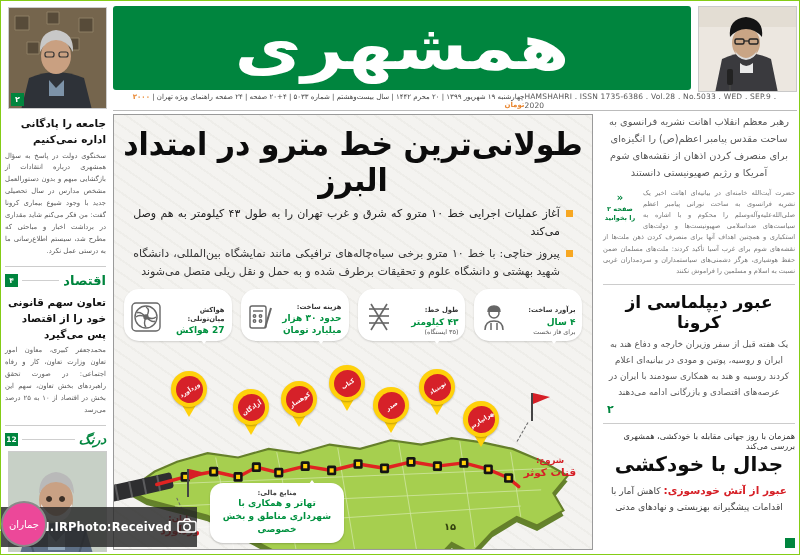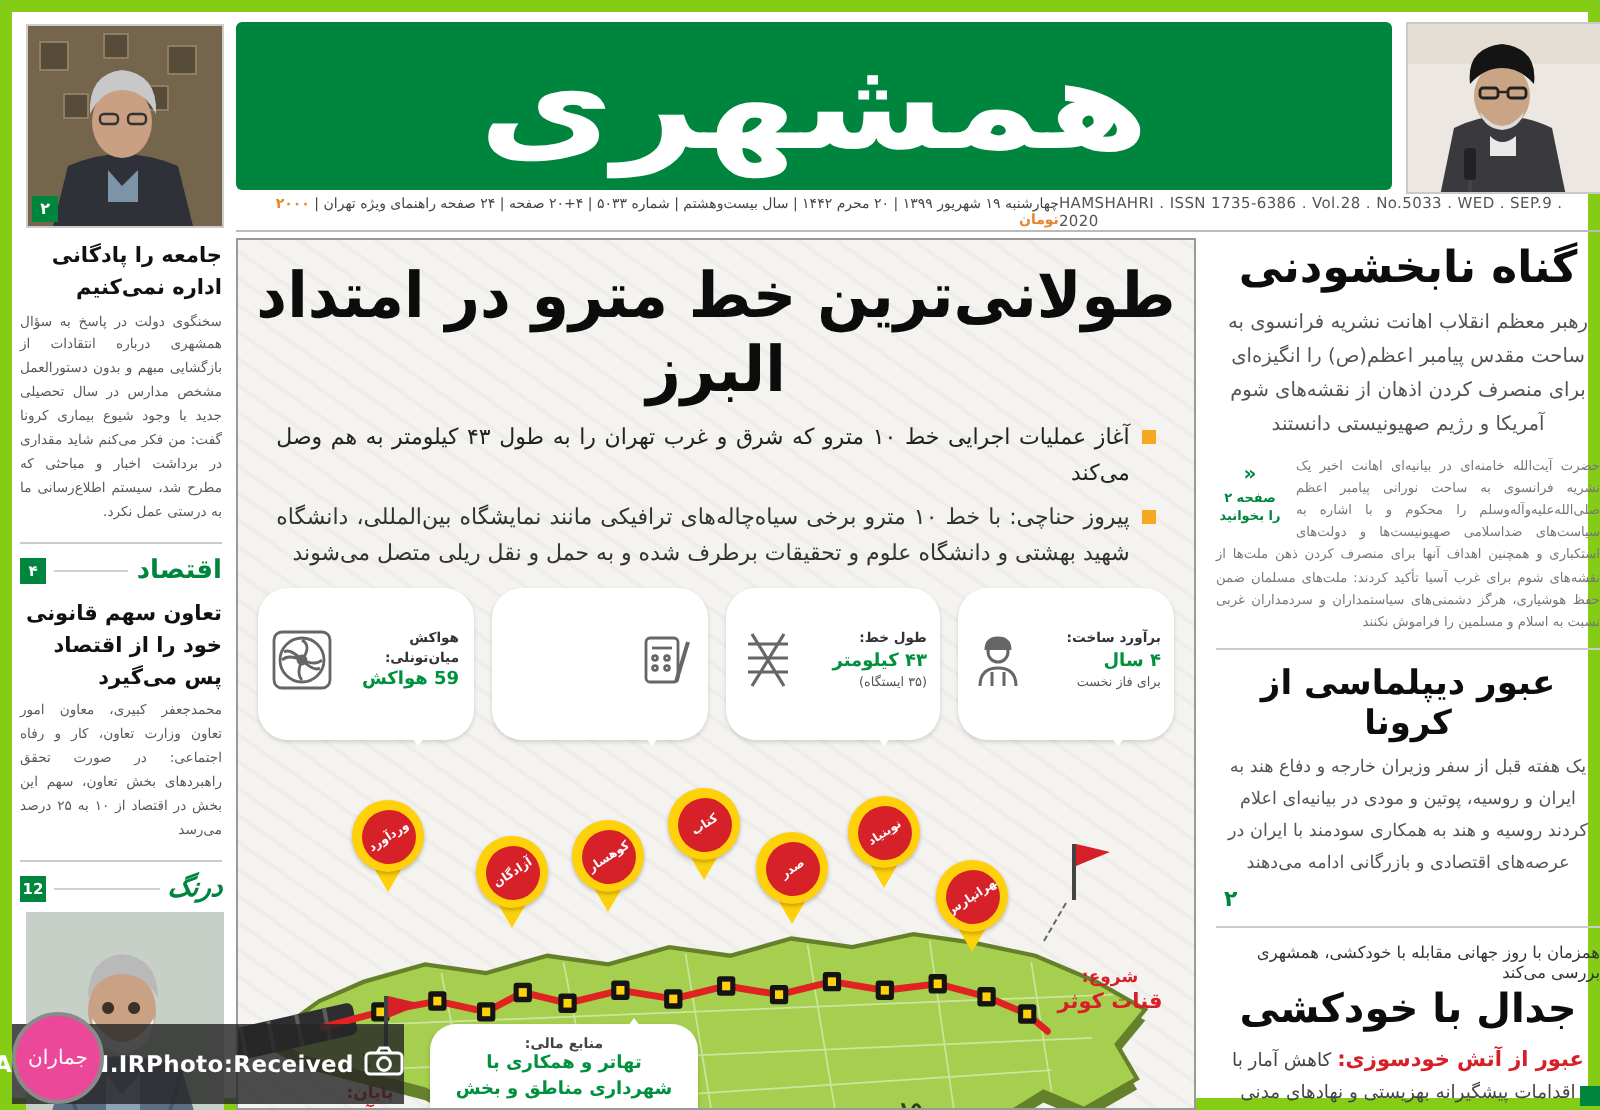--- a/index.html
+++ b/index.html
@@ -1,19 +1,19 @@
 <!DOCTYPE html>
 <html lang="fa" dir="rtl"><head>
 <meta charset="utf-8">
 <style>
   * { margin:0; padding:0; box-sizing:border-box; }
   html,body { width:800px; height:555px; overflow:hidden; background:#fff;
     font-family:"DejaVu Sans", sans-serif; }
   .page { position:relative; width:800px; height:555px; background:#fff;
-    border:6px solid #84cc16; }
+    border:1px solid #84cc16; }
 
   
   .masthead { position:absolute; left:112px; top:5px; width:578px; height:84px;
     background:#00853e; border-radius:3px; display:flex; align-items:center;
     justify-content:center; overflow:hidden; }
   .masthead .logo-word { color:#fff; font-size:62px; font-weight:bold;
     line-height:1; transform:scaleX(1.18); letter-spacing:2px; }
   .info-row { position:absolute; left:112px; top:92px; width:684px; height:15px;
     display:flex; justify-content:space-between; align-items:center; }
   .info-en { direction:ltr; font-size:7.5px; color:#555; letter-spacing:.2px; }
@@ -98,22 +98,22 @@
   .ms-bullet { display:flex; gap:6px; margin-bottom:5px; }
   .ms-bullet .sq { flex:0 0 auto; width:7px; height:7px; background:#f7a721;
     margin-top:5px; }
   .ms-bullet .txt { font-size:11px; font-weight:normal; color:#222; line-height:1.6;
     text-align:justify; }
   .ms-bullet:nth-child(2) .txt { font-weight:normal; color:#333; }
 
   
   .stats { display:flex; gap:9px; width:96%; margin:9px auto 0; }
   .stat { position:relative; flex:1; background:#fff; border-radius:15px;
-    box-shadow:0 1px 2px rgba(0,0,0,.15); padding:21px 7px; display:flex;
-    gap:4px; align-items:flex-start; min-height:52px; }
+    box-shadow:0 1px 2px rgba(0,0,0,.15); padding:5px 7px; display:flex;
+    gap:4px; align-items:flex-end; min-height:52px; }
   .stat::after { content:""; position:absolute; bottom:-9px; right:22px;
     border:6px solid transparent; border-top:8px solid #fff; }
   .stat-text { flex:1; line-height:1.35; }
   .stat-label { font-size:6.8px; color:#333; font-weight:bold; }
   .stat-value { font-size:9px; color:#00913f; font-weight:bold; }
   .stat-sub { font-size:6.4px; color:#555; }
   .stat-ico { flex:0 0 auto; }
 
   
   .map { position:relative; width:478px; height:232px; margin-top:14px; }
@@ -236,21 +236,20 @@
         <path d="M6.5,3.5 L8,1 H12 L13.5,3.5"></path>
       </svg>
     </span>
     <div class="wm-lines">
       <span class="wm-line">Photo:Received</span>
       <span class="wm-line">JAMARAN.IR</span>
     </div>
   </div>
 
   <div class="rcol">
-    <div class="s1-headline">گناه نابخشودنی</div>
     <div class="s1-subhead">رهبر معظم انقلاب اهانت نشریه فرانسوی به ساحت مقدس پیامبر اعظم(ص) را انگیزه‌ای برای منصرف کردن اذهان از نقشه‌های شوم آمریکا و رژیم صهیونیستی دانستند</div>
     <div class="s1-body">
       <span class="pagenote-green"><span class="q">«</span><span>صفحه ۲ را بخوانید</span></span>
       <span>حضرت آیت‌الله خامنه‌ای در بیانیه‌ای اهانت اخیر یک نشریه فرانسوی به ساحت نورانی پیامبر اعظم صلی‌الله‌علیه‌وآله‌وسلم را محکوم و با اشاره به سیاست‌های ضداسلامی صهیونیست‌ها و دولت‌های استکباری و همچنین اهداف آنها برای منصرف کردن ذهن ملت‌ها از نقشه‌های شوم برای غرب آسیا تأکید کردند: ملت‌های مسلمان ضمن حفظ هوشیاری، هرگز دشمنی‌های سیاستمداران و سردمداران غربی نسبت به اسلام و مسلمین را فراموش نکنند</span>
     </div>
     <hr class="rcol-hr">
     <div class="s2-headline">عبور دیپلماسی از کرونا</div>
     <div class="s2-body">یک هفته قبل از سفر وزیران خارجه و دفاع هند به ایران و روسیه، پوتین و مودی در بیانیه‌ای اعلام کردند روسیه و هند به همکاری سودمند با ایران در عرصه‌های اقتصادی و بازرگانی ادامه می‌دهند</div>
     <div class="s2-badge">۲</div>
     <hr class="rcol-hr">
@@ -304,36 +303,41 @@
           <svg width="28" height="30" viewBox="0 0 28 30" fill="none" stroke="#666" stroke-width="1.6">
             <path d="M6,2 L22,28"></path>
               <path d="M22,2 L6,28"></path>
             <line x1="4" y1="7" x2="24" y2="7"></line>
               <line x1="4" y1="14" x2="24" y2="14"></line>
             <line x1="4" y1="21" x2="24" y2="21"></line>
           </svg>
         </span>
       </div>
       <div class="stat">
+        <div class="stat-text">
+          <div class="stat-label">هزینه ساخت:</div>
+          <div class="stat-value">حدود ۳۰ هزار میلیارد تومان</div>
+          <div class="stat-sub"></div>
+        </div>
         <span class="stat-ico">
           <svg width="26" height="30" viewBox="0 0 26 30" fill="none" stroke="#666" stroke-width="1.4">
             <rect x="2" y="4" width="16" height="22" rx="2"></rect>
             <line x1="5" y1="9" x2="15" y2="9"></line>
             <circle cx="6.5" cy="14" r="1.2"></circle>
               <circle cx="12.5" cy="14" r="1.2"></circle>
             <circle cx="6.5" cy="19" r="1.2"></circle>
               <circle cx="12.5" cy="19" r="1.2"></circle>
             <path d="M23,6 L17,26" stroke-width="2"></path>
           </svg>
         </span>
       </div>
       <div class="stat">
         <div class="stat-text">
           <div class="stat-label">هواکش میان‌تونلی:</div>
-          <div class="stat-value">59 هواکش</div>
+          <div class="stat-value">27 هواکش</div>
           <div class="stat-sub"></div>
         </div>
         <span class="stat-ico">
           <svg width="30" height="30" viewBox="0 0 30 30" fill="none" stroke="#666" stroke-width="1.4">
             <rect x="1" y="1" width="28" height="28" rx="4"></rect>
             <circle cx="15" cy="15" r="11"></circle>
             <g>
               <path d="M15,15 Q20,8 15,5 M15,15 Q22,18 25,15 M15,15 Q12,22 15,25 M15,15 Q8,12 5,15 M15,15 Q21,21 24,19 M15,15 Q9,9 6,11"></path>
             </g>
             <circle cx="15" cy="15" r="2" fill="#666"></circle>

